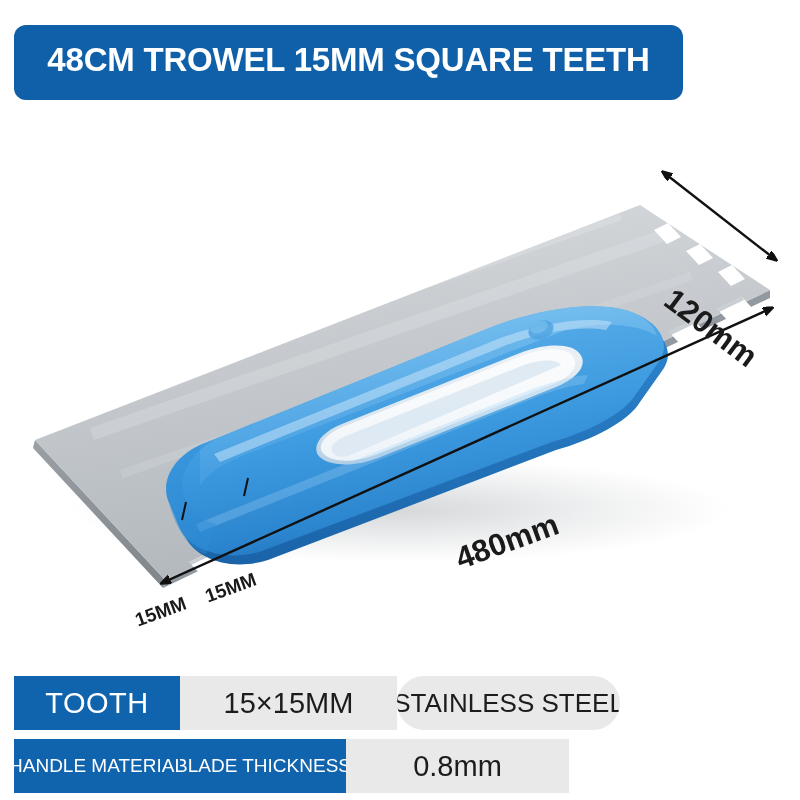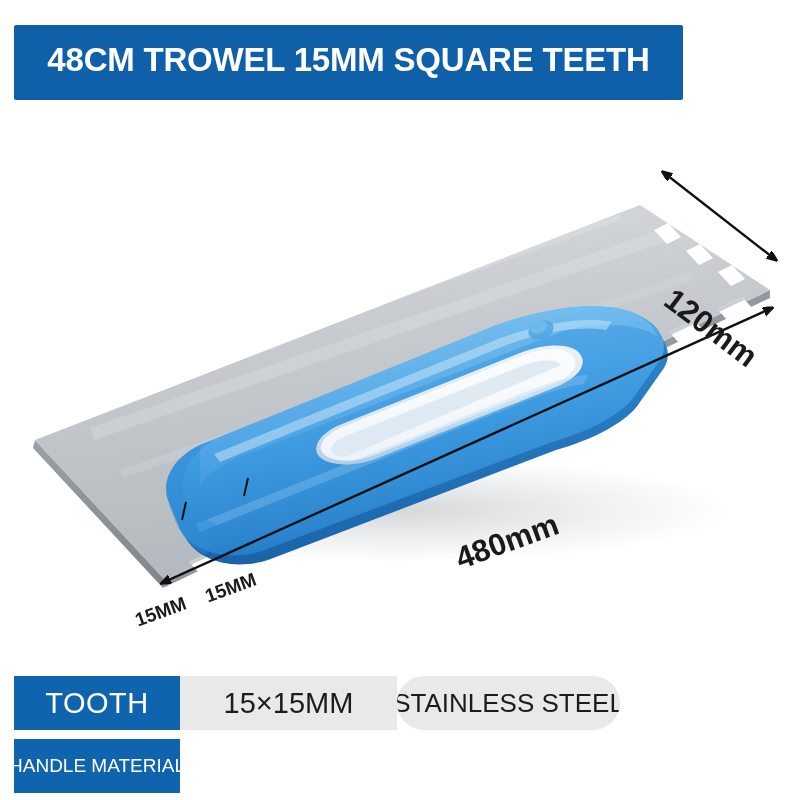--- a/index.html
+++ b/index.html
@@ -17,21 +17,21 @@
   }
 
   
   .title-banner {
     position: absolute;
     left: 14px;
     top: 25px;
     width: 669px;
     height: 75px;
     background: #0F60A8;
-    border-radius: 2px;
+    border-radius: 12px;
     display: flex;
     align-items: center;
     justify-content: center;
     box-sizing: border-box;
     padding-bottom: 6px;
   }
   .title-text {
     color: #ffffff;
     font-size: 33px;
     font-weight: bold;
@@ -352,15 +352,17 @@
 <div class="spec-table">
 
   <div class="spec-row">
     <div class="spec-label c-lab-1 lab-big">TOOTH</div>
     <div class="spec-value c-val-1 val-big">15×15MM</div>
     <div class="spec-value c-val-2 val-mid">STAINLESS STEEL</div>
   </div>
 
   <div class="spec-row">
     <div class="spec-label c-lab-1 lab-small">HANDLE MATERIAL</div>
+    <div class="spec-label c-lab-2 lab-small">BLADE THICKNESS</div>
+    <div class="spec-value c-val-2 val-big">0.8mm</div>
   </div>
 
 </div>
 
 </body></html>

